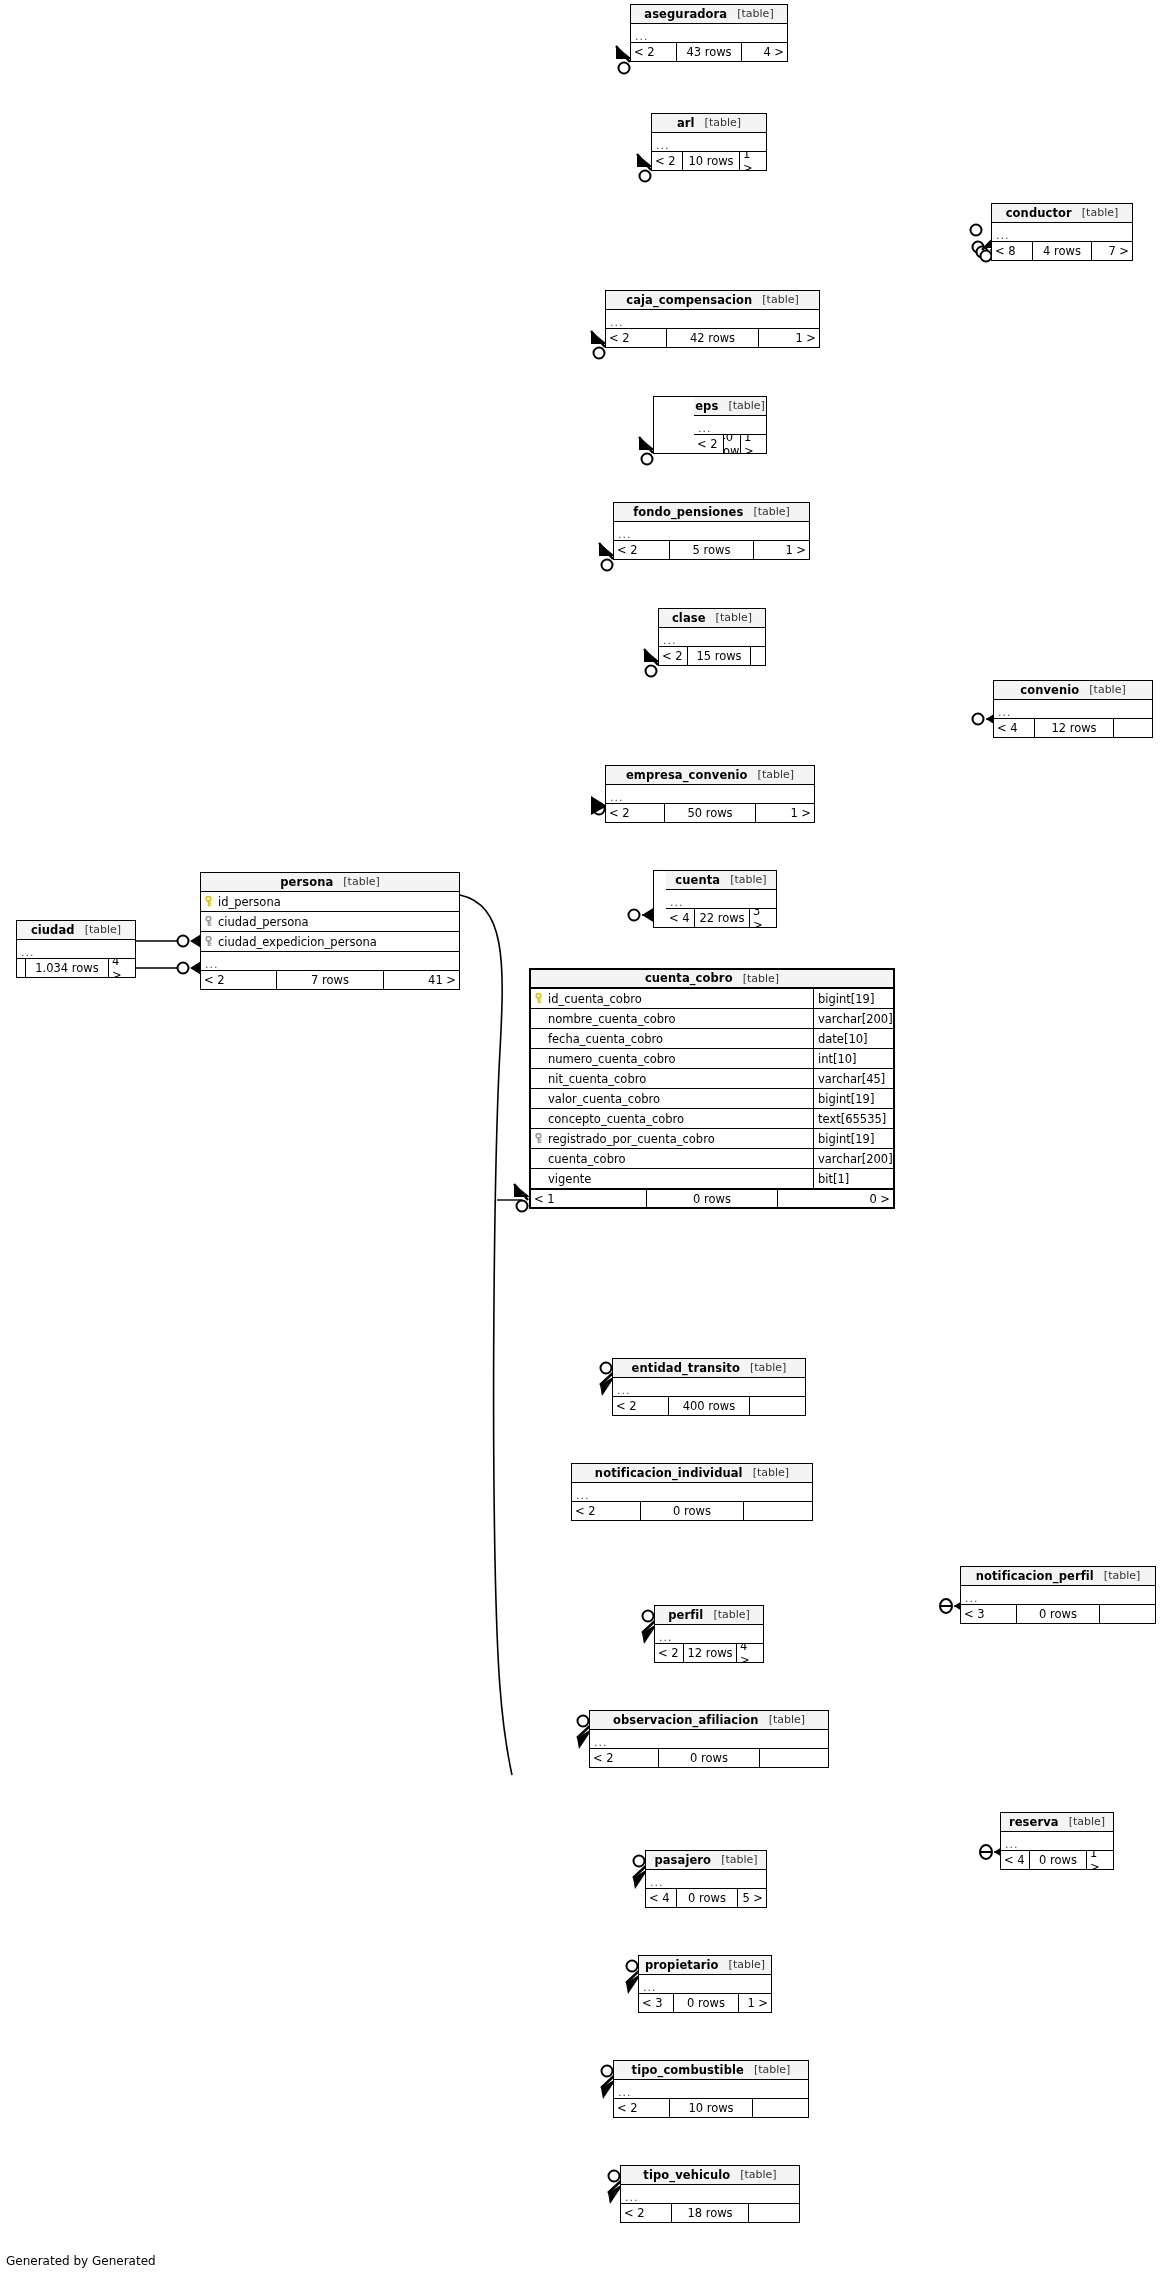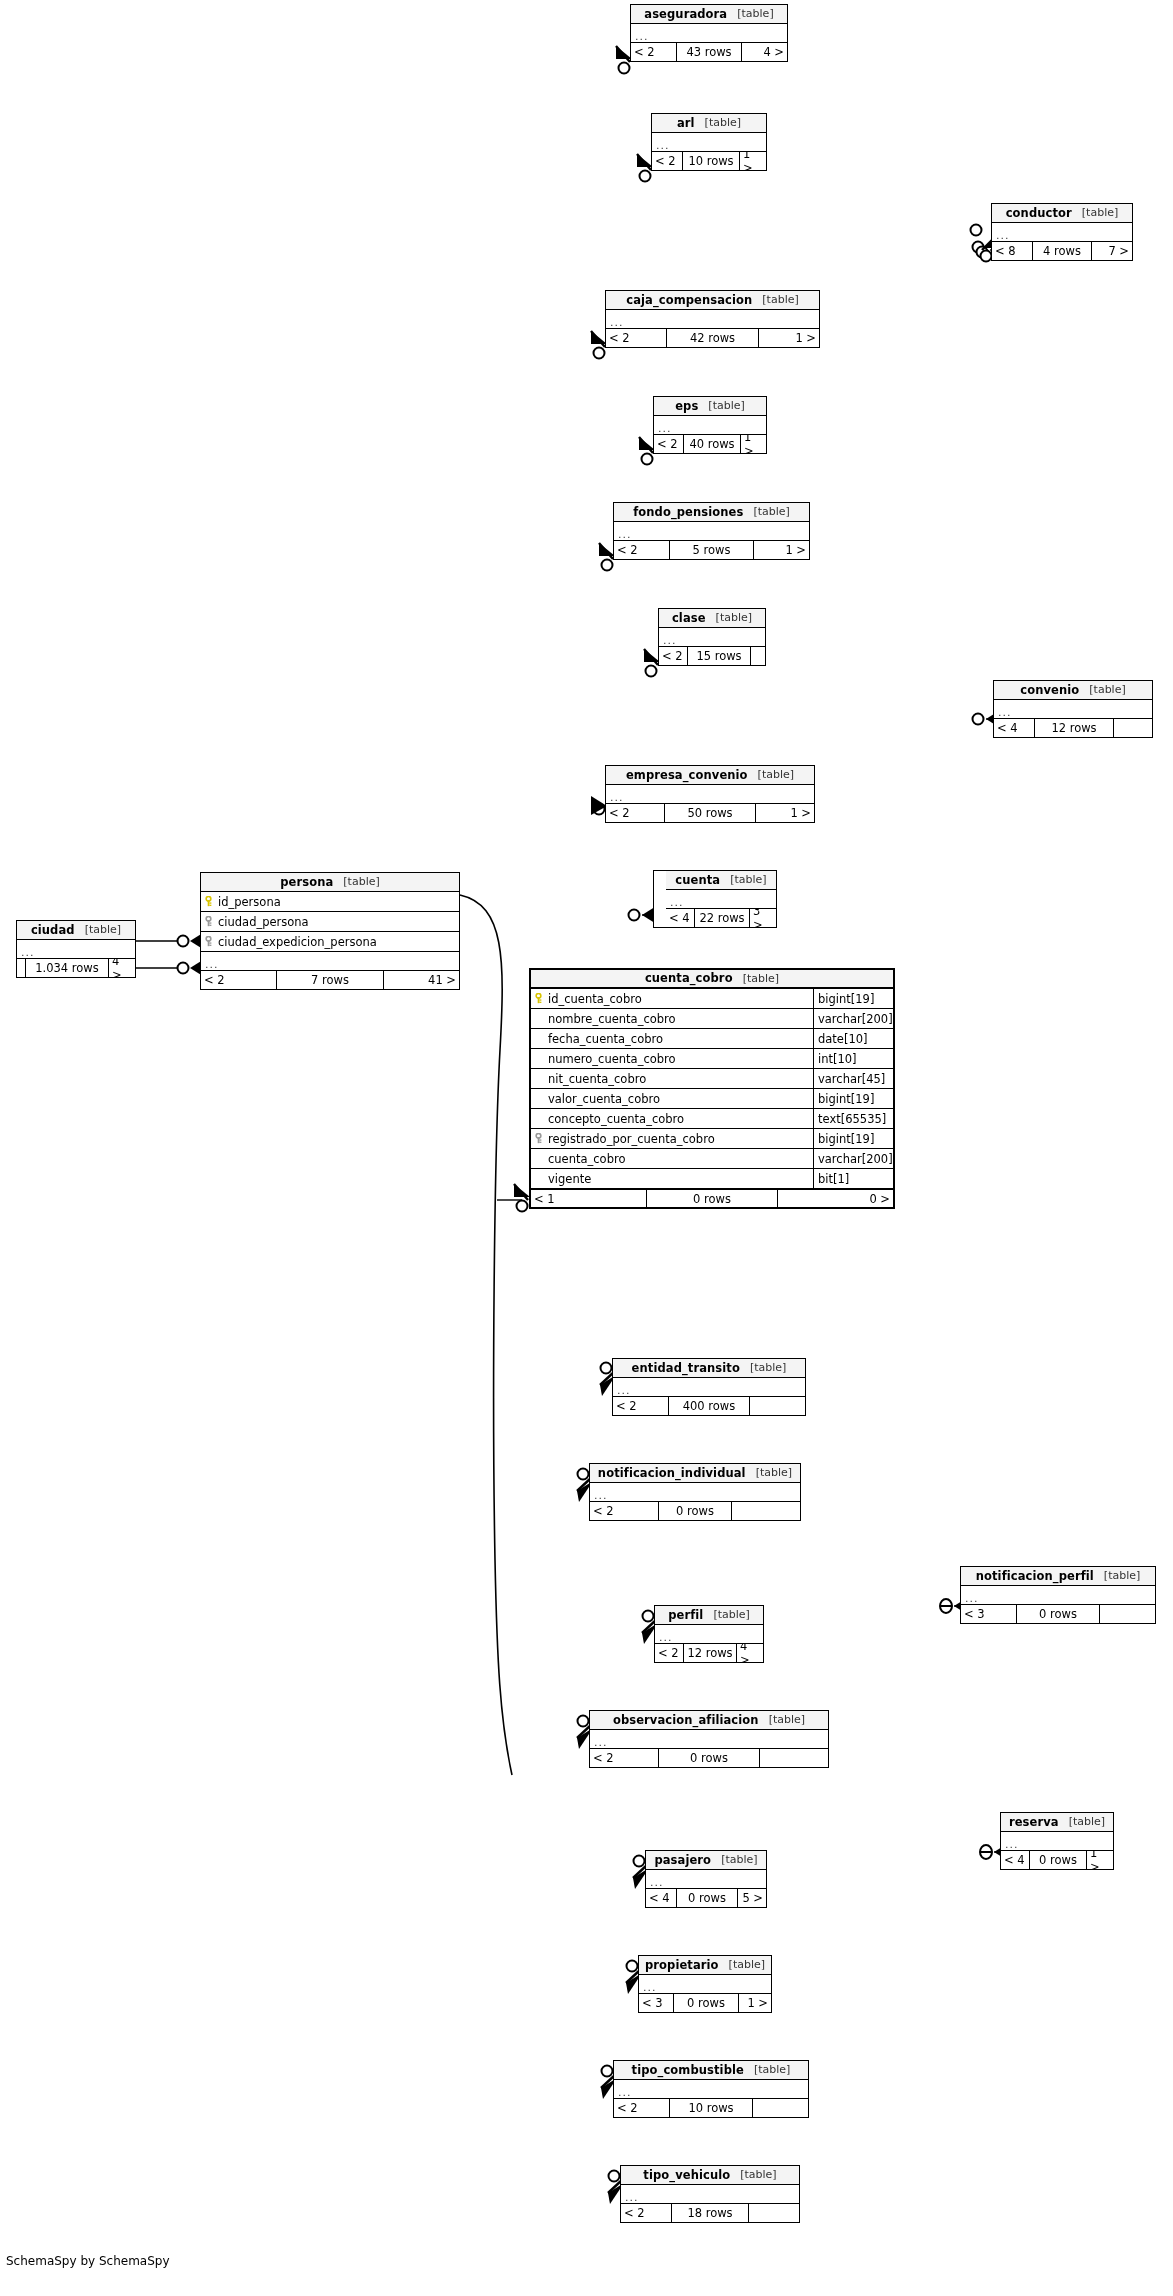--- a/index.html
+++ b/index.html
@@ -366,21 +366,21 @@
           <span class="nm">caja_compensacion</span>
           <span class="tag">[table]</span>
         </div>
         <div class="ellip">...</div>
         <div class="foot">
           <div class="f-left" style="flex: 0 0 60px;">&lt; 2</div>
           <div class="f-mid">42 rows</div>
           <div class="f-right" style="flex: 0 0 60px;">1 &gt;</div>
         </div>
       </div>
-      <div class="tbl" style="left: 653px; top: 396px; width: 114px;">
+      <div class="tbl" style="left: 653px; top: 396px; width: 114px; padding-left: 40px;">
         <div class="hdr">
           <span class="nm">eps</span>
           <span class="tag">[table]</span>
         </div>
         <div class="ellip">...</div>
         <div class="foot">
           <div class="f-left" style="flex: 0 0 29px;">&lt; 2</div>
           <div class="f-mid">40 rows</div>
           <div class="f-right" style="flex: 0 0 25px;">1 &gt;</div>
         </div>
@@ -573,21 +573,21 @@
           <span class="nm">entidad_transito</span>
           <span class="tag">[table]</span>
         </div>
         <div class="ellip">...</div>
         <div class="foot">
           <div class="f-left" style="flex: 0 0 55px;">&lt; 2</div>
           <div class="f-mid">400 rows</div>
           <div class="f-right" style="flex: 0 0 55px;"></div>
         </div>
       </div>
-      <div class="tbl" style="left: 589px; top: 1463px; width: 212px;">
+      <div class="tbl" style="left: 571px; top: 1463px; width: 242px;">
         <div class="hdr">
           <span class="nm">notificacion_individual</span>
           <span class="tag">[table]</span>
         </div>
         <div class="ellip">...</div>
         <div class="foot">
           <div class="f-left" style="flex: 0 0 68px;">&lt; 2</div>
           <div class="f-mid">0 rows</div>
           <div class="f-right" style="flex: 0 0 68px;"></div>
         </div>
@@ -683,14 +683,14 @@
         </div>
         <div class="ellip">...</div>
         <div class="foot">
           <div class="f-left" style="flex: 0 0 50px;">&lt; 2</div>
           <div class="f-mid">18 rows</div>
           <div class="f-right" style="flex: 0 0 50px;"></div>
         </div>
       </div>
     </div>
 
-  <div class="footer-credit">SchemaSpy by SchemaSpy</div>
+  <div class="footer-credit">Generated by Generated</div>
 </div>
 
 </body></html>

